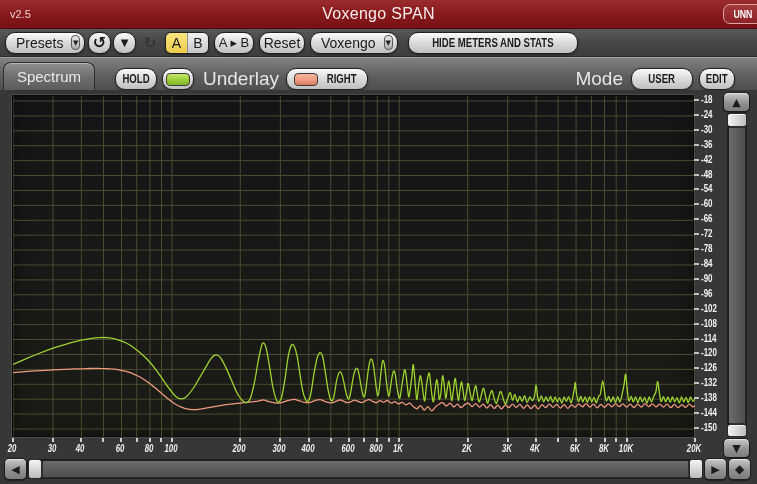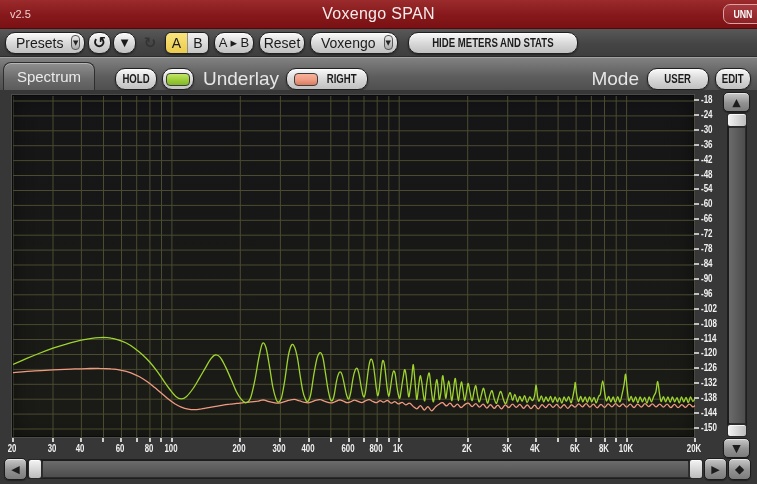--- a/index.html
+++ b/index.html
@@ -45,21 +45,21 @@
     box-shadow:inset 0 1px 0 rgba(255,255,255,.35);}
   .lbl{color:#e6e6e6;font-size:19px;}
   .swatch{width:24px;height:13px;border-radius:4px;border:1px solid #3c3c3c;}
   .spacer{flex:1;}
   
   .main{position:absolute;left:0;top:90px;width:757px;height:394px;background:#373737;}
   .plot{position:absolute;left:12px;top:5px;width:682px;height:342px;
     background:linear-gradient(180deg,#151517,#1b1b16);border:1px solid #0a0a0a;
     box-shadow:0 0 0 1px rgba(130,130,130,.28), inset 0 0 20px rgba(0,0,0,.45);}
   .plot svg{display:block;}
-  .freq-axis{position:absolute;left:0;top:347px;width:722px;height:22px;}
+  .freq-axis{position:absolute;left:0;top:347px;width:722px;height:22px;font-style:italic;}
   .ftick{position:absolute;top:1px;width:2px;height:4px;background:#cfcfcf;}
   .alabel{position:absolute;top:6px;font-weight:bold;font-size:10px;color:#f2f2f2;white-space:nowrap;
     transform:translateX(-50%) scaleX(.78);}
   .db-axis{position:absolute;left:694px;top:0;width:30px;height:368px;}
   .dtick{position:absolute;left:0;width:5px;height:2px;background:#c2c2c2;}
   .dlabel{left:7px;transform:scaleX(.8);transform-origin:0 50%;}
   
   .abtn{position:absolute;display:flex;align-items:center;justify-content:center;
     background:linear-gradient(180deg,#c9c9c9,#929292 55%,#7c7c7c);border:1px solid #1c1c1c;border-radius:5px;
     color:#1d1d1d;box-shadow:inset 0 1px 0 rgba(255,255,255,.55),0 1px 1px rgba(0,0,0,.4);
@@ -142,21 +142,21 @@
     <span class="lbl" style="margin-left:9px">Underlay</span>
     <div class="btn" style="margin-left:7px;padding:0 7px">
       <span class="swatch" style="margin-right: 5px; background: linear-gradient(rgb(247, 179, 156), rgb(239, 155, 130) 55%, rgb(214, 124, 96));"></span>
       <span class="cond">RIGHT</span>
     </div>
     <div class="spacer"></div>
     <span class="lbl">Mode</span>
     <div class="btn" style="width:62px;margin-left:8px">
       <span class="cond">USER</span>
     </div>
-    <div class="btn" style="width:36px;margin-left:6px;margin-right:6px">
+    <div class="btn" style="width:36px;margin-left:6px;margin-right:22px">
       <span class="cond">EDIT</span>
     </div>
   </div>
 
   <div class="main">
     <div class="plot">
       <svg width="682" height="342" viewBox="0 0 682 342">
         <path fill="none" stroke="#4b4b31" stroke-width="1" d="M0.0 0V342M40.0 0V342M68.4 0V342M90.5 0V342M108.5 0V342M123.7 0V342M136.9 0V342M148.5 0V342M158.9 0V342M227.3 0V342M267.4 0V342M295.8 0V342M317.8 0V342M335.8 0V342M351.0 0V342M364.2 0V342M375.8 0V342M386.2 0V342M454.7 0V342M494.7 0V342M523.1 0V342M545.1 0V342M563.1 0V342M578.4 0V342M591.5 0V342M603.2 0V342M613.6 0V342M682.0 0V342M0 5.0H682M0 19.9H682M0 34.8H682M0 49.7H682M0 64.6H682M0 79.5H682M0 94.5H682M0 109.4H682M0 124.3H682M0 139.2H682M0 154.1H682M0 169.0H682M0 183.9H682M0 198.8H682M0 213.7H682M0 228.6H682M0 243.5H682M0 258.5H682M0 273.4H682M0 288.3H682M0 303.2H682M0 318.1H682M0 333.0H682"></path>
         <path fill="none" stroke-width="1.3" d="M0.0 276.6C3.7 276.3 15.4 275.3 22.0 274.9C28.7 274.4 34.0 274.2 40.0 273.9C46.0 273.6 52.5 273.3 58.0 273.1C63.6 272.9 68.5 272.7 73.3 272.6C78.0 272.5 82.3 272.3 86.4 272.4C90.6 272.4 94.4 272.5 98.1 272.9C101.7 273.2 105.2 273.7 108.5 274.4C111.8 275.0 114.9 275.8 117.9 276.8C120.9 277.9 123.7 279.3 126.5 280.8C129.2 282.3 131.8 284.0 134.4 285.8C136.9 287.6 139.3 289.6 141.7 291.5C144.0 293.4 146.3 295.4 148.5 297.2C150.7 299.1 152.6 300.9 154.9 302.7C157.1 304.4 159.6 306.2 161.8 307.7C164.1 309.1 166.1 310.2 168.3 311.1C170.5 312.0 173.0 312.7 175.2 313.1C177.5 313.5 179.5 313.7 181.7 313.6C183.9 313.6 186.2 313.2 188.5 312.9C190.8 312.5 193.2 312.0 195.6 311.6C198.0 311.2 200.4 310.8 202.8 310.4C205.2 310.0 207.8 309.5 210.1 309.1C212.5 308.8 214.6 308.4 216.9 308.2C219.2 307.9 221.5 307.7 223.8 307.4C226.1 307.2 228.4 306.9 230.7 306.7C233.0 306.4 235.3 306.2 237.6 305.9C239.9 305.7 242.4 305.5 244.5 305.2C246.6 304.8 248.4 303.9 250.2 303.9C251.9 304.0 253.4 305.0 255.1 305.4C256.9 305.9 258.7 306.4 260.6 306.7C262.4 307.0 264.2 307.3 266.0 307.2C267.9 307.0 269.8 306.2 271.6 305.7C273.3 305.2 275.1 304.5 276.8 304.2C278.4 303.8 279.9 303.3 281.4 303.4C283.0 303.5 284.4 304.2 285.9 304.7C287.5 305.1 289.2 305.8 290.7 306.2C292.2 306.5 293.6 307.0 295.0 306.9C296.4 306.8 297.8 306.1 299.2 305.7C300.6 305.2 302.0 304.5 303.4 304.2C304.7 303.8 306.1 303.5 307.4 303.7C308.7 303.8 310.0 304.7 311.3 305.2C312.6 305.6 313.9 306.1 315.2 306.4C316.5 306.7 317.7 307.1 319.0 306.9C320.2 306.7 321.5 305.9 322.8 305.4C324.1 304.9 325.4 304.0 326.7 303.9C327.9 303.9 329.1 304.7 330.4 305.2C331.6 305.6 332.9 306.6 334.1 306.7C335.4 306.7 336.5 306.1 337.8 305.7C339.0 305.3 340.2 304.2 341.4 304.2C342.6 304.1 343.8 305.0 345.1 305.4C346.3 305.8 347.5 306.7 348.7 306.7C350.0 306.6 351.2 305.4 352.4 304.9C353.6 304.4 354.9 303.6 356.1 303.7C357.3 303.8 358.6 304.9 359.8 305.4C361.0 305.9 362.2 306.8 363.5 306.7C364.7 306.5 365.9 304.8 367.1 304.7C368.3 304.6 369.6 306.2 370.8 306.2C372.0 306.1 373.2 304.3 374.4 304.4C375.6 304.6 376.9 307.0 378.1 307.2C379.3 307.4 380.6 305.5 381.8 305.7C383.0 305.8 384.2 307.8 385.4 307.9C386.7 308.0 387.9 306.2 389.2 306.4C390.4 306.6 391.6 308.8 392.8 308.9C394.1 309.0 395.3 306.9 396.5 307.2C397.8 307.4 399.0 309.4 400.2 310.4C401.4 311.3 402.7 313.0 403.9 312.9C405.1 312.7 406.3 309.4 407.5 309.6C408.8 309.8 410.0 313.9 411.2 314.1C412.4 314.3 413.7 310.5 414.9 310.6C416.1 310.8 417.4 314.8 418.6 314.9C419.8 314.9 421.1 312.3 422.3 311.1C423.5 310.0 424.8 308.9 426.0 308.2C427.2 307.4 428.5 306.4 429.7 306.7C430.9 307.0 432.1 309.8 433.4 309.9C434.6 310.0 435.8 307.0 437.0 307.2C438.3 307.3 439.5 310.7 440.7 310.9C441.9 311.1 443.2 308.0 444.4 308.2C445.6 308.3 446.8 311.5 448.0 311.6C449.3 311.7 450.5 309.4 451.7 308.6C452.9 307.9 454.2 306.8 455.4 307.2C456.6 307.5 457.9 310.6 459.1 310.6C460.3 310.7 461.5 307.6 462.8 307.7C464.0 307.7 465.2 311.1 466.4 311.1C467.7 311.2 468.9 308.0 470.1 308.2C471.4 308.3 472.6 312.0 473.8 312.1C475.0 312.2 476.3 308.6 477.5 308.6C478.7 308.7 479.9 312.3 481.2 312.4C482.4 312.5 483.6 309.1 484.8 309.1C486.1 309.2 487.3 312.9 488.5 312.9C489.7 312.8 491.0 309.1 492.2 308.9C493.4 308.7 494.7 311.8 495.9 311.6C497.1 311.5 498.3 308.2 499.5 308.2C500.8 308.1 502.0 311.3 503.2 311.4C504.5 311.4 505.7 308.2 506.9 308.4C508.1 308.6 509.4 312.3 510.6 312.4C511.8 312.5 513.0 308.9 514.3 308.9C515.5 308.9 516.7 312.6 518.0 312.6C519.2 312.7 520.4 309.1 521.6 309.1C522.9 309.2 524.1 313.0 525.3 312.9C526.5 312.8 527.8 308.9 529.0 308.6C530.2 308.4 531.4 311.7 532.7 311.6C533.9 311.5 535.1 308.2 536.3 308.2C537.6 308.1 538.8 311.3 540.0 311.4C541.3 311.4 542.5 308.3 543.7 308.4C544.9 308.5 546.2 312.1 547.4 312.1C548.6 312.2 549.8 308.6 551.1 308.6C552.3 308.7 553.5 312.3 554.7 312.4C556.0 312.4 557.2 309.1 558.4 308.9C559.6 308.7 560.9 311.3 562.1 311.1C563.3 311.0 564.5 307.9 565.8 307.9C567.0 307.9 568.2 310.9 569.4 310.9C570.7 310.8 571.9 307.6 573.1 307.7C574.4 307.7 575.6 311.1 576.8 311.1C578.0 311.2 579.3 308.0 580.5 308.2C581.7 308.3 582.9 311.8 584.2 311.9C585.4 311.9 586.6 308.5 587.9 308.4C589.1 308.3 590.3 311.5 591.5 311.4C592.8 311.3 594.0 308.0 595.2 307.9C596.4 307.8 597.7 310.9 598.9 310.9C600.1 310.8 601.3 307.7 602.6 307.7C603.8 307.6 605.0 310.6 606.3 310.6C607.5 310.7 608.7 307.8 609.9 307.9C611.2 308.0 612.4 311.1 613.6 311.1C614.8 311.2 616.1 308.1 617.3 308.2C618.5 308.2 619.7 311.6 621.0 311.6C622.2 311.6 623.4 308.2 624.6 308.2C625.9 308.1 627.1 311.2 628.3 311.1C629.6 311.1 630.8 307.7 632.0 307.7C633.2 307.6 634.5 310.6 635.7 310.6C636.9 310.7 638.1 307.9 639.4 307.9C640.6 307.9 641.8 310.8 643.0 310.9C644.3 310.9 645.5 308.1 646.7 308.2C648.0 308.2 649.2 311.1 650.4 311.1C651.6 311.1 652.9 308.1 654.1 308.2C655.3 308.2 656.5 311.6 657.8 311.6C659.0 311.7 660.2 308.4 661.4 308.4C662.7 308.4 663.9 311.6 665.1 311.6C666.4 311.7 667.6 308.7 668.8 308.6C670.0 308.6 671.3 311.5 672.5 311.4C673.7 311.3 674.9 308.2 676.2 308.2C677.4 308.1 678.9 310.6 679.8 310.9C680.8 311.1 681.6 309.8 682.0 309.6" stroke="#f09b80"></path>
         <path fill="none" stroke-width="1.3" d="M0.0 268.4C2.3 267.4 9.5 264.3 13.8 262.4C18.1 260.6 21.5 259.2 25.9 257.5C30.3 255.8 35.6 253.8 40.0 252.2C44.4 250.7 48.5 249.4 52.4 248.3C56.3 247.1 59.9 246.1 63.4 245.3C66.8 244.5 70.1 243.9 73.3 243.3C76.4 242.7 79.4 242.1 82.2 241.8C85.1 241.5 87.8 241.3 90.5 241.3C93.1 241.4 95.6 241.6 98.1 242.1C100.5 242.5 102.6 243.0 105.1 243.8C107.7 244.6 110.7 245.7 113.3 247.0C115.9 248.3 118.2 249.8 120.8 251.7C123.5 253.7 126.5 256.1 129.2 258.5C131.8 260.9 134.4 263.4 136.9 266.2C139.3 268.9 141.7 272.0 144.0 275.1C146.3 278.2 148.5 281.7 150.7 284.8C152.8 287.9 154.9 290.9 156.9 293.5C158.9 296.1 160.9 298.9 162.8 300.4C164.7 302.0 166.5 302.9 168.3 302.9C170.1 302.9 171.6 302.2 173.6 300.4C175.5 298.7 178.0 295.5 180.1 292.5C182.3 289.5 184.3 285.7 186.3 282.3C188.3 279.0 190.2 275.6 192.1 272.4C194.0 269.2 195.9 265.4 197.6 263.2C199.3 260.9 200.6 259.3 202.2 259.0C203.8 258.6 205.4 259.2 207.1 261.2C208.8 263.1 210.6 267.0 212.4 270.6C214.3 274.3 216.2 278.9 218.0 283.1C219.8 287.2 221.6 292.1 223.3 295.5C225.0 298.9 226.7 301.6 228.3 303.4C229.9 305.3 231.5 307.0 233.1 306.7C234.6 306.4 236.2 305.5 237.6 301.7C239.1 297.8 240.6 290.1 242.0 283.6C243.3 277.0 244.5 268.4 245.7 262.4C247.0 256.4 248.2 249.4 249.4 247.5C250.5 245.7 251.7 247.7 252.9 251.2C254.0 254.8 255.1 262.0 256.2 268.6C257.4 275.3 258.7 285.2 259.8 291.0C261.0 296.8 262.3 301.2 263.3 303.7C264.4 306.2 265.1 306.4 266.0 305.9C266.9 305.5 267.7 304.7 268.7 300.9C269.6 297.2 270.8 290.4 271.9 283.6C273.0 276.7 274.2 265.7 275.3 259.9C276.4 254.2 277.5 250.5 278.6 249.0C279.6 247.5 280.5 248.7 281.4 250.8C282.4 252.8 283.3 256.5 284.3 261.2C285.2 265.8 286.1 273.0 287.0 278.6C287.9 284.2 288.8 290.7 289.7 294.7C290.5 298.8 291.4 301.2 292.3 302.9C293.1 304.7 293.9 306.2 294.8 305.4C295.7 304.7 296.7 302.9 297.7 298.5C298.7 294.0 299.8 284.6 300.8 278.6C301.9 272.6 303.0 266.1 304.0 262.4C305.1 258.8 306.0 256.9 307.0 256.7C307.9 256.5 308.9 258.0 309.8 261.2C310.7 264.4 311.5 270.9 312.3 276.1C313.2 281.3 314.0 287.9 314.8 292.2C315.6 296.6 316.3 300.1 317.0 302.2C317.7 304.3 318.5 305.3 319.2 304.7C319.9 304.1 320.6 301.8 321.3 298.5C322.0 295.1 322.8 288.3 323.6 284.8C324.3 281.3 325.1 278.8 325.8 277.3C326.5 275.9 327.1 275.5 327.7 276.1C328.4 276.7 329.0 278.6 329.7 281.1C330.4 283.6 331.1 287.9 331.8 291.0C332.5 294.1 333.1 297.7 333.8 299.7C334.5 301.7 335.1 303.6 335.8 302.9C336.5 302.3 337.1 299.4 337.8 296.0C338.5 292.5 339.3 286.0 340.0 282.3C340.7 278.7 341.5 275.8 342.2 274.1C342.9 272.5 343.5 271.6 344.2 272.4C344.8 273.1 345.5 275.7 346.1 278.6C346.7 281.5 347.4 286.5 348.0 289.8C348.6 293.1 349.2 296.7 349.7 298.5C350.3 300.2 350.9 301.7 351.4 300.4C352.0 299.2 352.7 295.1 353.2 291.0C353.8 286.9 354.4 280.3 355.0 276.1C355.6 271.9 356.2 267.8 356.8 265.7C357.4 263.5 358.0 262.7 358.6 263.2C359.2 263.7 359.7 265.7 360.3 268.6C360.9 271.6 361.4 276.9 362.0 281.1C362.5 285.2 363.0 290.4 363.5 293.5C364.0 296.6 364.4 300.1 364.9 299.7C365.4 299.3 366.0 295.1 366.5 291.0C367.0 286.9 367.6 279.2 368.1 274.9C368.6 270.5 369.1 266.2 369.6 264.9C370.1 263.7 370.7 264.9 371.2 267.4C371.8 269.9 372.3 275.6 372.8 279.8C373.3 284.1 373.8 289.6 374.3 293.0C374.8 296.4 375.2 300.4 375.7 300.4C376.2 300.5 376.7 296.7 377.2 293.5C377.8 290.3 378.4 284.2 379.0 281.1C379.5 278.0 380.1 275.3 380.6 274.9C381.2 274.4 381.8 276.1 382.3 278.6C382.8 281.1 383.3 286.5 383.8 289.8C384.3 293.1 384.8 296.4 385.3 298.5C385.8 300.5 386.3 303.0 386.8 302.2C387.3 301.4 387.7 297.0 388.3 293.5C388.8 290.0 389.6 284.4 390.2 281.1C390.8 277.8 391.1 274.0 391.6 273.6C392.1 273.2 392.5 275.7 393.0 278.6C393.5 281.5 393.9 287.3 394.4 291.0C394.8 294.7 395.3 300.5 395.7 300.9C396.2 301.4 396.6 296.8 397.2 293.5C397.7 290.2 398.3 285.2 398.8 281.1C399.3 276.9 399.7 269.1 400.1 268.6C400.5 268.2 401.0 274.4 401.4 278.6C401.8 282.7 402.2 289.3 402.7 293.5C403.1 297.6 403.4 303.8 403.9 303.4C404.4 303.0 405.0 294.9 405.5 291.0C406.1 287.1 406.6 280.7 407.2 279.8C407.7 279.0 408.2 282.9 408.7 286.0C409.3 289.1 409.8 295.4 410.3 298.5C410.8 301.6 411.3 305.9 411.8 304.7C412.3 303.4 412.8 294.9 413.3 291.0C413.8 287.1 414.3 283.3 414.8 281.1C415.3 278.8 415.8 276.1 416.3 277.3C416.8 278.6 417.3 284.6 417.7 288.5C418.2 292.5 418.7 298.1 419.2 300.9C419.6 303.8 420.1 306.9 420.6 305.4C421.1 304.0 421.8 295.9 422.3 292.2C422.8 288.6 423.2 283.8 423.7 283.6C424.1 283.3 424.6 287.7 425.0 291.0C425.4 294.3 425.8 302.6 426.3 303.4C426.8 304.3 427.4 299.9 428.0 296.0C428.5 292.0 429.0 281.1 429.6 279.8C430.1 278.6 430.6 284.8 431.1 288.5C431.7 292.2 432.2 301.4 432.7 302.2C433.2 303.0 433.7 296.4 434.2 293.5C434.7 290.6 435.2 284.8 435.7 284.8C436.2 284.8 436.7 290.2 437.2 293.5C437.7 296.8 438.1 304.5 438.7 304.7C439.2 304.9 439.8 298.5 440.4 294.7C441.0 291.0 441.5 282.5 442.1 282.3C442.7 282.1 443.2 289.8 443.8 293.5C444.3 297.2 444.9 304.7 445.4 304.7C446.0 304.7 446.5 296.6 447.0 293.5C447.6 290.4 448.1 285.6 448.6 286.0C449.1 286.5 449.7 292.9 450.2 296.0C450.7 299.1 451.2 304.7 451.7 304.7C452.3 304.7 452.9 298.9 453.5 296.0C454.1 293.1 454.6 287.1 455.2 287.3C455.8 287.5 456.5 294.3 457.2 297.2C457.8 300.1 458.4 304.9 459.1 304.7C459.7 304.5 460.3 298.5 460.9 296.0C461.5 293.5 462.2 289.1 462.8 289.8C463.4 290.4 464.0 297.0 464.6 299.7C465.2 302.4 465.7 306.1 466.3 305.9C467.0 305.7 467.8 300.7 468.5 298.5C469.2 296.2 469.9 291.8 470.6 292.2C471.3 292.7 472.0 298.5 472.7 300.9C473.4 303.4 474.1 307.4 474.7 307.2C475.4 307.0 476.0 301.8 476.7 299.7C477.5 297.6 478.3 294.1 479.1 294.7C479.8 295.4 480.6 301.4 481.4 303.4C482.1 305.5 482.9 307.8 483.6 307.2C484.3 306.5 485.1 301.6 485.8 299.7C486.5 297.8 487.2 294.9 487.9 295.5C488.7 296.1 489.6 301.4 490.4 303.4C491.2 305.5 492.0 308.3 492.7 307.9C493.5 307.5 494.3 302.8 495.1 300.9C495.8 299.1 496.6 296.2 497.3 296.7C498.1 297.3 498.8 303.9 499.5 304.2C500.3 304.5 501.2 298.2 502.0 298.5C502.8 298.8 503.6 305.6 504.4 305.9C505.2 306.2 506.0 300.5 506.8 300.4C507.6 300.4 508.3 305.5 509.1 305.4C509.9 305.3 510.8 299.5 511.6 299.7C512.5 299.9 513.2 306.5 514.1 306.7C514.9 306.9 515.9 301.3 516.8 300.9C517.6 300.6 518.5 304.9 519.4 304.7C520.2 304.4 521.0 302.1 521.6 299.5C522.3 296.8 522.6 288.8 523.1 289.0C523.6 289.2 524.1 298.0 524.6 300.7C525.1 303.4 525.4 305.5 526.0 305.4C526.7 305.3 527.6 299.9 528.4 300.0C529.2 300.0 530.0 305.7 530.7 305.9C531.5 306.1 532.2 301.0 533.0 300.9C533.7 300.9 534.4 305.5 535.2 305.4C536.0 305.3 536.8 300.3 537.6 300.4C538.3 300.6 539.1 306.3 539.9 306.4C540.6 306.5 541.4 301.0 542.1 300.9C542.9 300.9 543.6 305.8 544.4 305.9C545.1 306.0 545.8 301.5 546.5 301.7C547.3 301.9 548.1 307.3 548.8 307.2C549.6 307.0 550.3 301.2 551.1 300.9C551.8 300.7 552.5 305.5 553.3 305.4C554.1 305.4 554.9 300.5 555.6 300.7C556.4 300.9 557.3 306.2 557.9 306.7C558.5 307.1 558.7 305.4 559.3 303.2C559.9 300.9 560.8 296.0 561.3 293.2C561.8 290.5 562.0 285.9 562.3 286.5C562.7 287.2 563.0 294.1 563.5 297.2C564.0 300.4 564.7 304.9 565.4 305.4C566.1 306.0 566.9 300.4 567.7 300.4C568.4 300.5 569.1 305.8 569.8 305.9C570.6 306.0 571.4 300.9 572.1 300.9C572.9 301.0 573.6 306.4 574.3 306.4C575.1 306.4 575.8 301.0 576.5 300.9C577.3 300.9 578.0 305.8 578.8 305.9C579.5 306.0 580.3 301.3 581.0 301.4C581.8 301.6 582.6 307.1 583.3 306.9C584.1 306.7 584.9 301.9 585.6 300.4C586.2 299.0 586.7 300.8 587.4 298.2C588.1 295.6 588.9 284.8 589.7 284.8C590.4 284.8 591.3 294.9 591.9 298.2C592.5 301.6 592.8 304.5 593.4 304.9C594.0 305.3 594.9 300.3 595.7 300.4C596.4 300.6 597.1 305.8 597.9 305.9C598.6 306.0 599.4 300.9 600.2 300.9C600.9 301.0 601.6 306.5 602.4 306.4C603.2 306.4 603.9 300.8 604.7 300.7C605.5 300.6 606.2 306.3 606.9 305.9C607.7 305.5 608.4 301.2 609.1 298.2C609.8 295.3 610.5 291.6 611.1 288.3C611.7 284.9 612.1 277.5 612.6 278.1C613.1 278.7 613.5 287.6 614.1 292.0C614.6 296.4 615.1 303.3 615.8 304.7C616.5 306.1 617.4 300.2 618.1 300.4C618.9 300.7 619.6 305.8 620.3 305.9C621.1 306.0 621.9 300.8 622.6 300.9C623.4 301.1 624.1 306.7 624.9 306.7C625.6 306.7 626.4 301.1 627.1 300.9C627.9 300.8 628.7 305.8 629.4 305.9C630.2 306.0 630.9 301.2 631.7 301.4C632.4 301.6 633.2 307.2 633.9 307.2C634.7 307.1 635.4 301.2 636.2 300.9C636.9 300.7 637.7 306.0 638.4 305.9C639.2 305.8 639.9 302.1 640.7 300.4C641.4 298.8 642.2 298.2 642.9 295.7C643.6 293.2 644.1 285.3 644.7 285.5C645.2 285.8 645.9 293.9 646.4 297.2C647.0 300.5 647.5 304.8 648.1 305.4C648.8 306.0 649.6 300.6 650.4 300.7C651.2 300.8 651.9 305.9 652.7 305.9C653.4 306.0 654.2 300.9 654.9 300.9C655.7 301.0 656.4 306.4 657.2 306.4C657.9 306.4 658.7 301.0 659.4 300.9C660.2 300.9 660.9 305.8 661.7 305.9C662.4 306.0 663.2 301.5 664.0 301.7C664.7 301.9 665.5 307.0 666.3 306.9C667.0 306.8 667.7 301.1 668.5 300.9C669.2 300.8 670.0 305.8 670.8 305.9C671.5 306.0 672.3 301.3 673.0 301.4C673.8 301.6 674.5 306.7 675.3 306.7C676.0 306.6 676.8 301.2 677.5 300.9C678.3 300.7 679.0 305.1 679.8 305.4C680.5 305.7 681.6 303.3 682.0 302.9" stroke="#9ed42f"></path>

